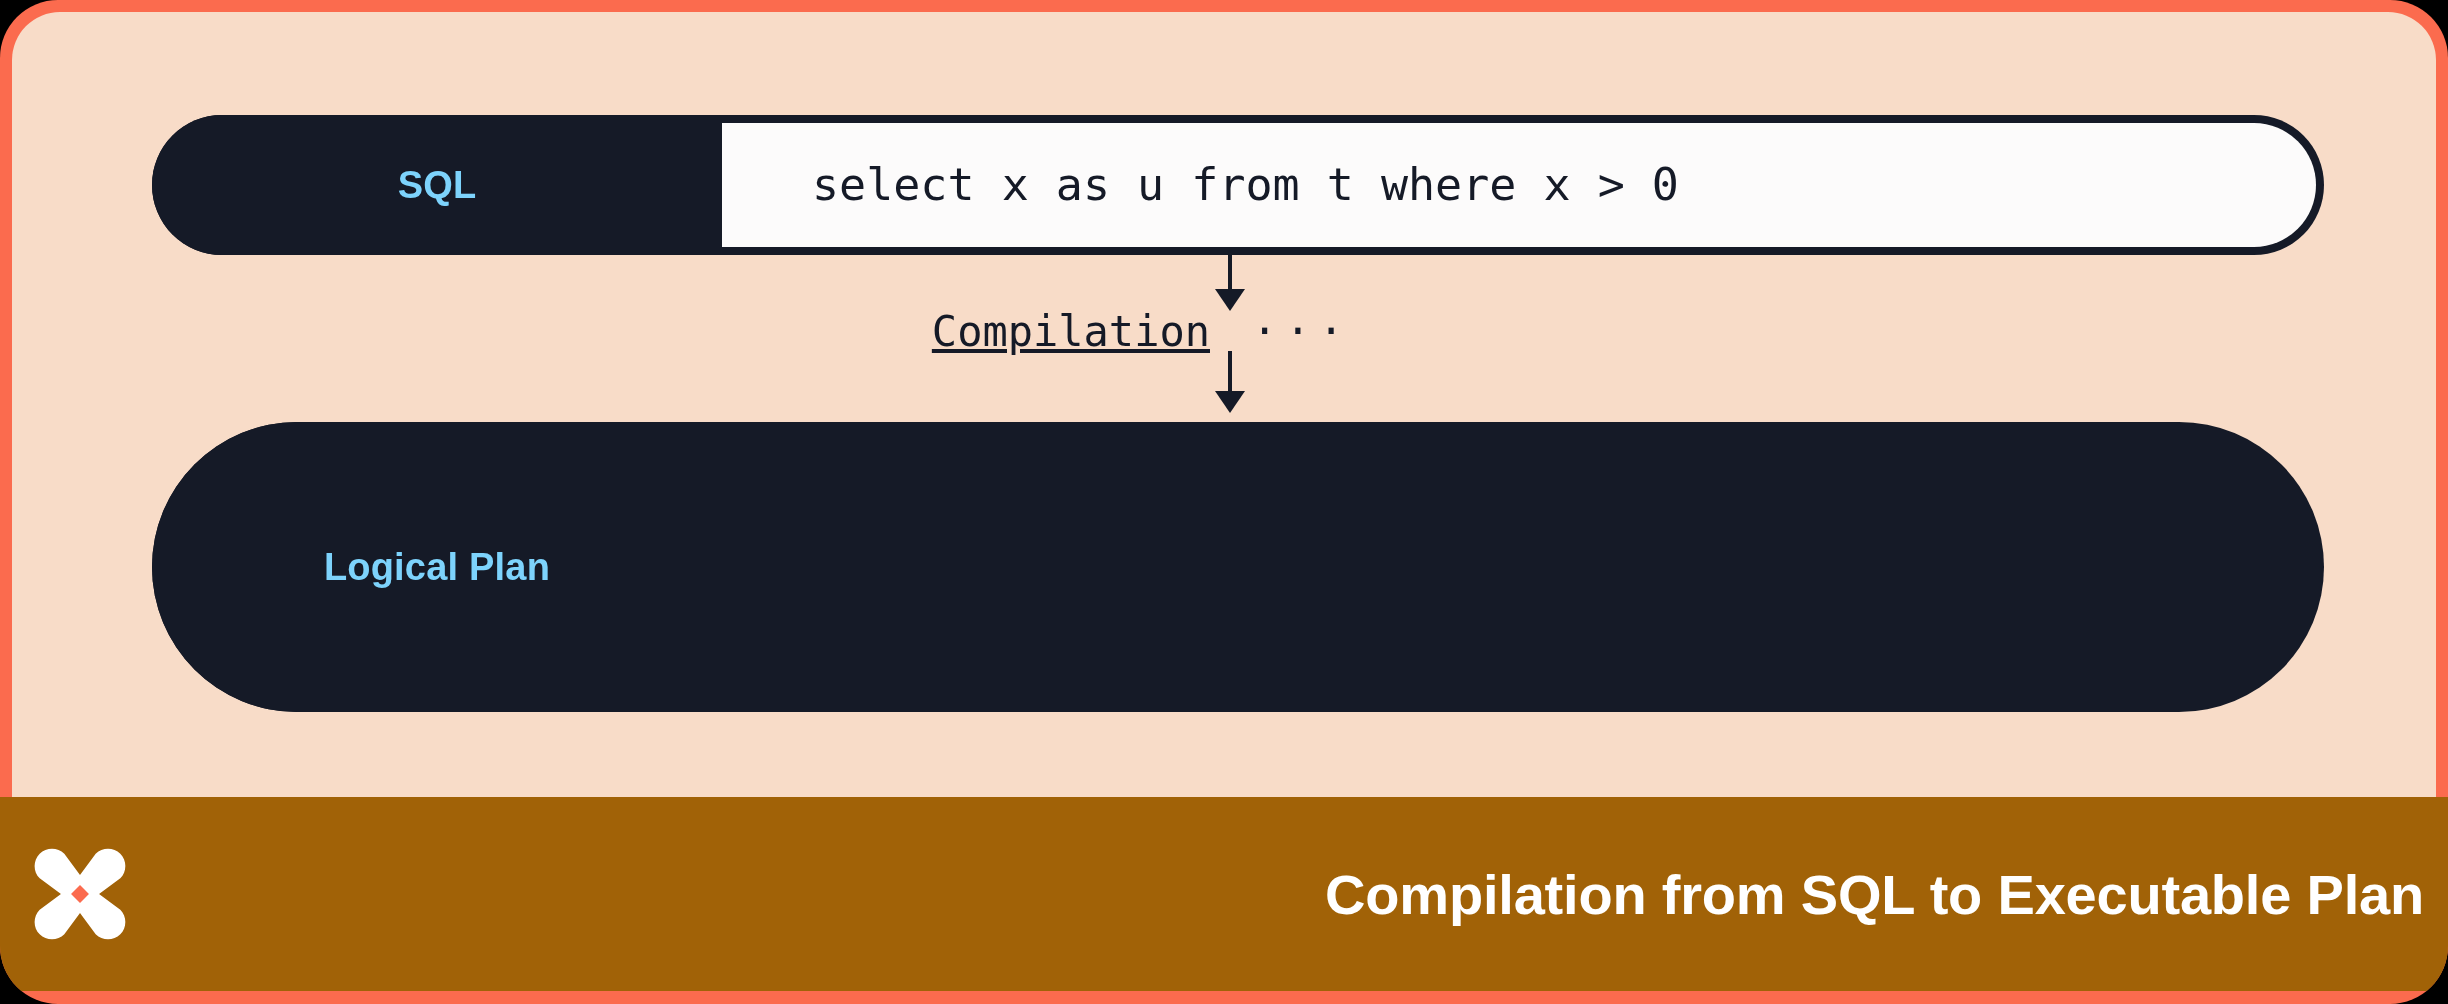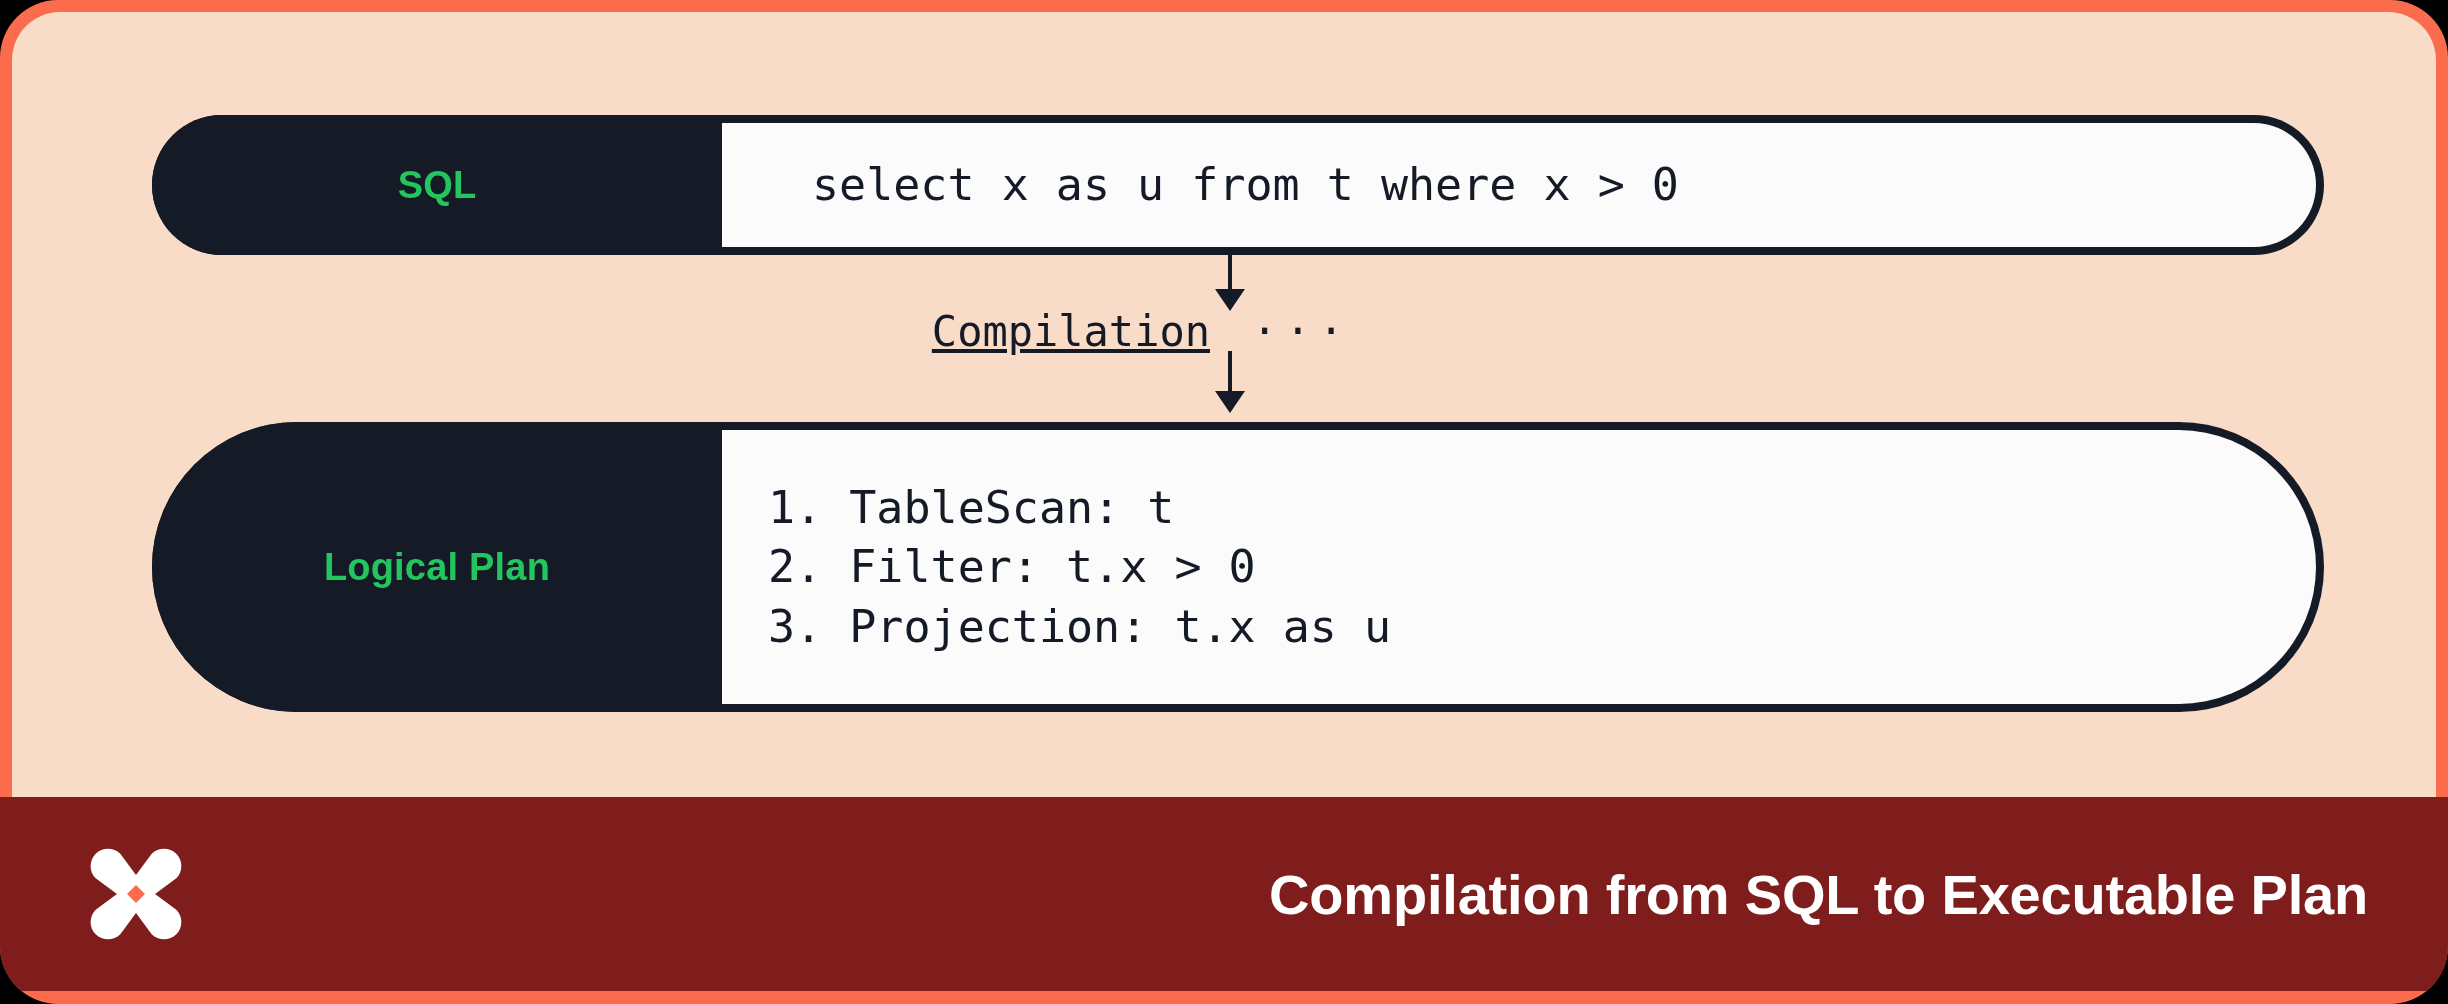--- a/index.html
+++ b/index.html
@@ -14,21 +14,21 @@
 
   
   #panel{position:absolute;left:12px;top:12px;width:2424px;height:785px;
          background:#F8DCC8;border-radius:48px 48px 0 0;}
 
   
   .row{position:absolute;display:flex;align-items:stretch;
        background:#151A27;border-radius:999px;
        box-shadow:0 0 0 0 #151A27;}
   .row-label{flex:0 0 auto;display:flex;align-items:center;justify-content:center;
-             color:#22c55e;font-weight:700;letter-spacing:.2px;
+             color:#7dd3fc;font-weight:700;letter-spacing:.2px;
              border-radius:999px 0 0 999px;background:#151A27;}
   .row-body{flex:1 1 auto;background:#FCFBFB;
             border-radius:0 999px 999px 0;
             display:flex;flex-direction:column;justify-content:center;
             font-family:"DejaVu Sans Mono","Liberation Mono",monospace;
             color:#151A27;}
   .row-body .pad{padding-left:46px;}
 
   
   #row-sql{left:140px;top:103px;width:2172px;height:140px;}
@@ -59,22 +59,22 @@
   #comp-label{position:absolute;left:798px;top:52px;width:400px;
               text-align:right;color:#151A27;
               font-family:"DejaVu Sans Mono","Liberation Mono",monospace;
               font-size:42px;text-decoration:underline;}
   #comp-dots{position:absolute;left:1240px;top:52px;color:#151A27;
              font-family:"DejaVu Sans Mono","Liberation Mono",monospace;
              font-size:42px;letter-spacing:8px;}
 
   
   #footer{position:absolute;left:0;top:797px;width:2448px;height:194px;
-          background:#7f1d1d;display:flex;align-items:center;
-          justify-content:space-between;padding:0 80px;box-sizing:border-box;}
+          background:#a16207;display:flex;align-items:center;
+          justify-content:space-between;padding:0 24px;box-sizing:border-box;}
   #logo{width:112px;height:112px;flex:0 0 auto;}
   #footer-title{color:#FFFFFF;font-size:56px;font-weight:700;
                 letter-spacing:-.2px;white-space:nowrap;}
 </style>
 </head>
 <body>
 
 <div id="canvas">
   <div id="card">
 
@@ -93,25 +93,20 @@
         <div class="arrow-col">
           <div class="arr-seg" id="seg1"></div>
           <div class="arr-head" id="head1"></div>
           <div class="arr-seg" id="seg2"></div>
           <div class="arr-head" id="head2"></div>
         </div>
       </div>
 
       <div class="row" id="row-plan">
         <div class="row-label">Logical Plan</div>
-        <div class="row-body">
-          <div class="pad plan-line">1. TableScan: t</div>
-          <div class="pad plan-line">2. Filter: t.x &gt; 0</div>
-          <div class="pad plan-line">3. Projection: t.x as u</div>
-        </div>
       </div>
 
     </div>
 
     <div id="footer">
       <svg id="logo" viewBox="0 0 100 100">
         <path fill="#FFFFFF" d="
           M 14 14
           C 20 8, 30 8, 36 14
           L 50 33 L 64 14

